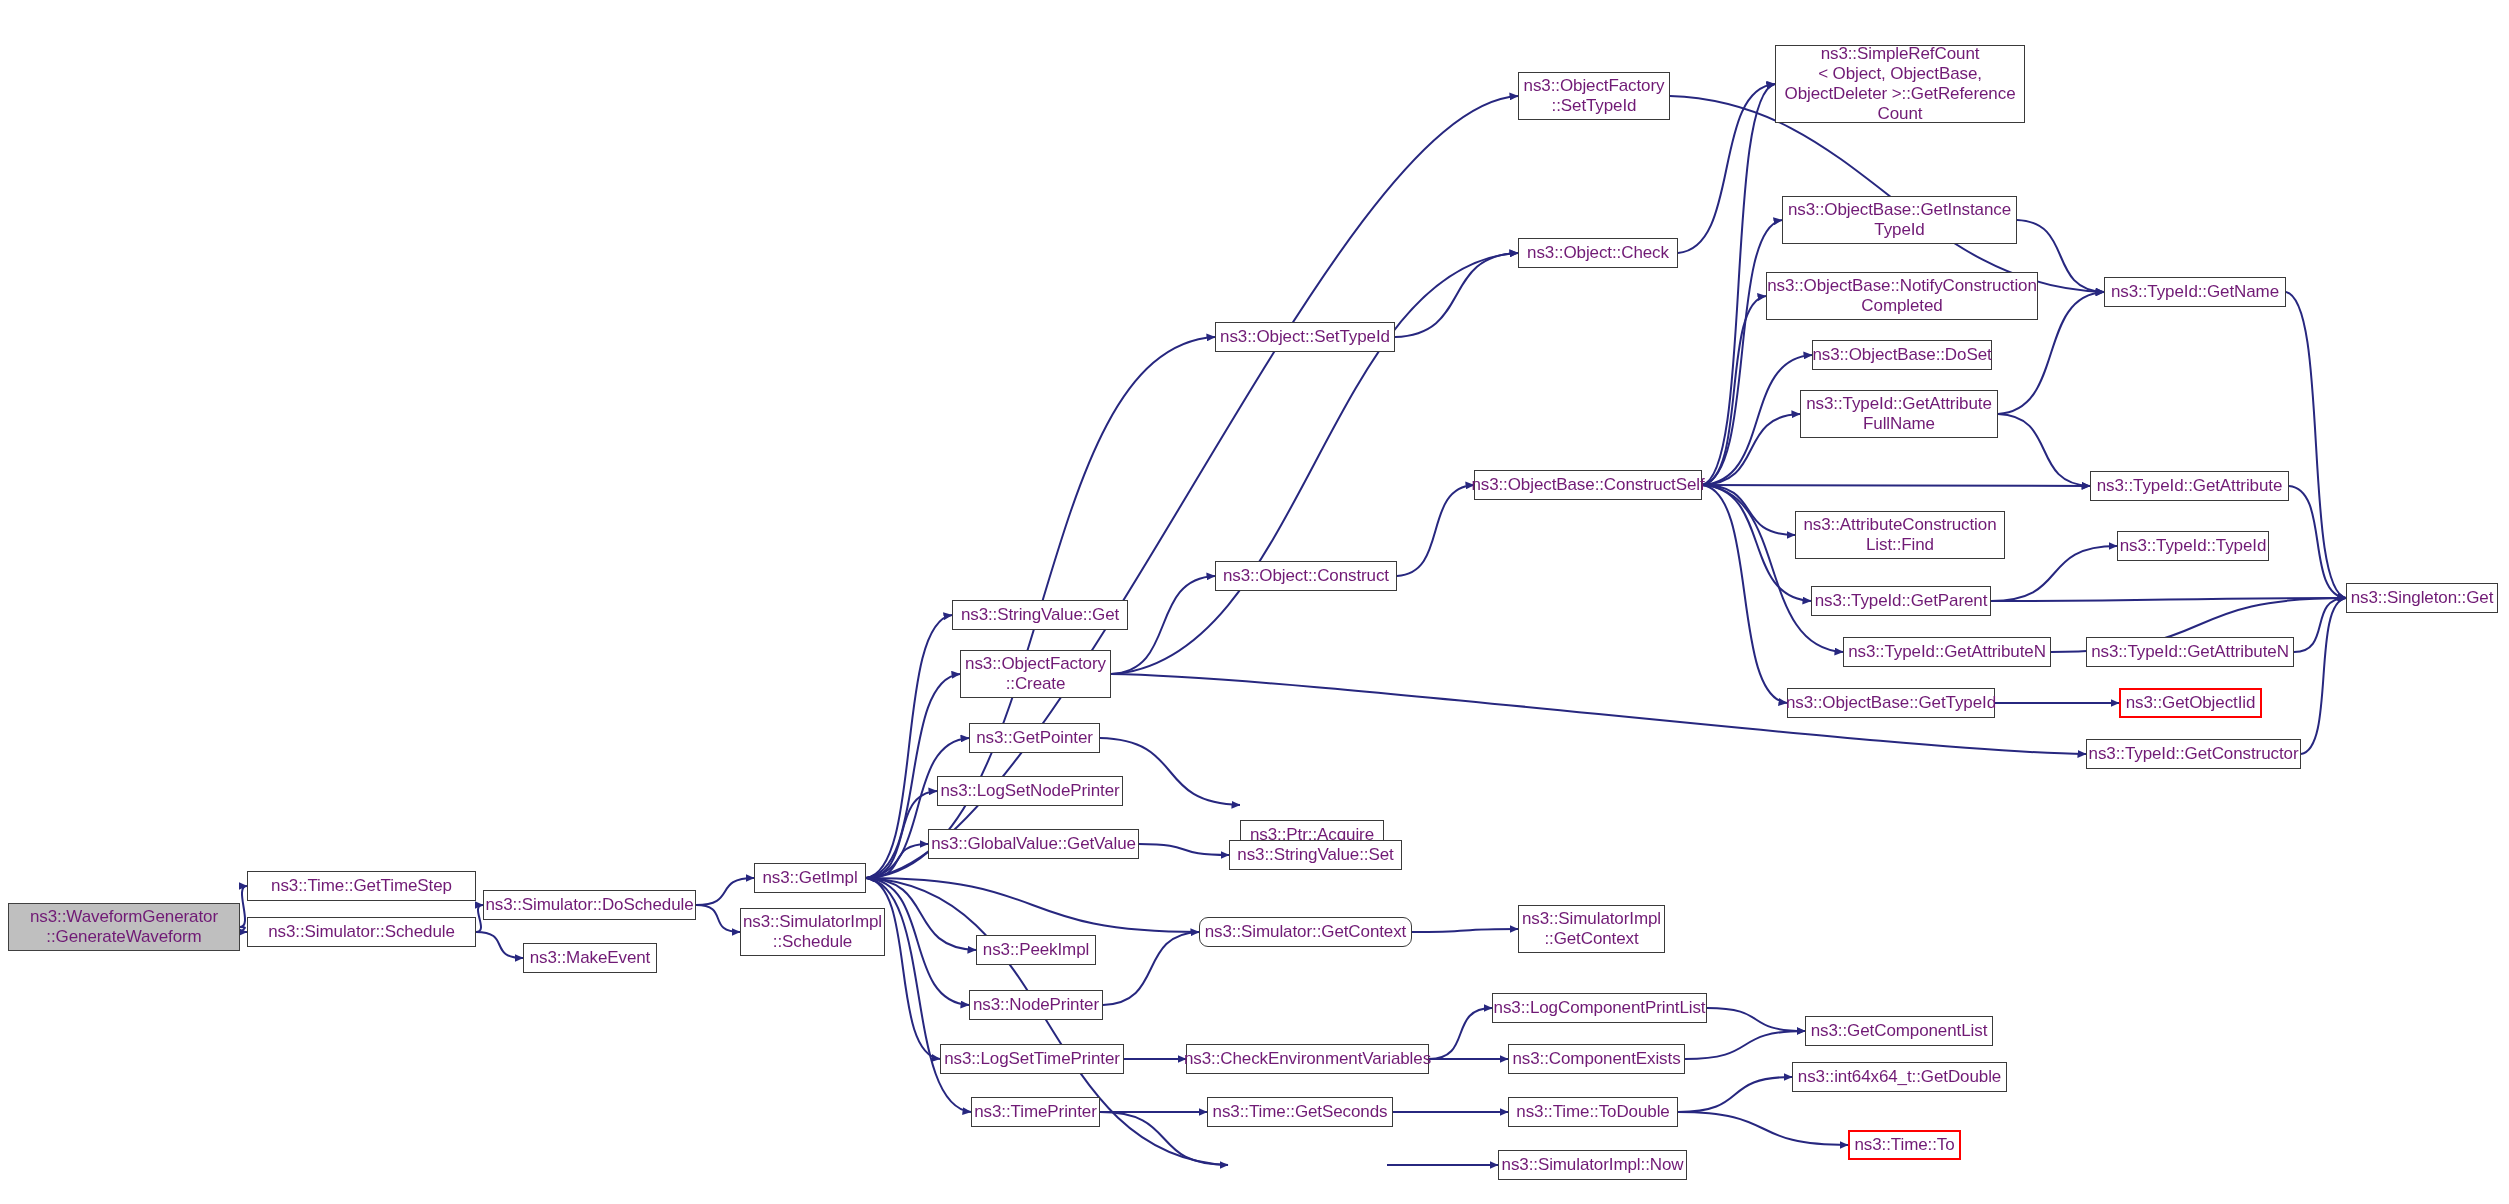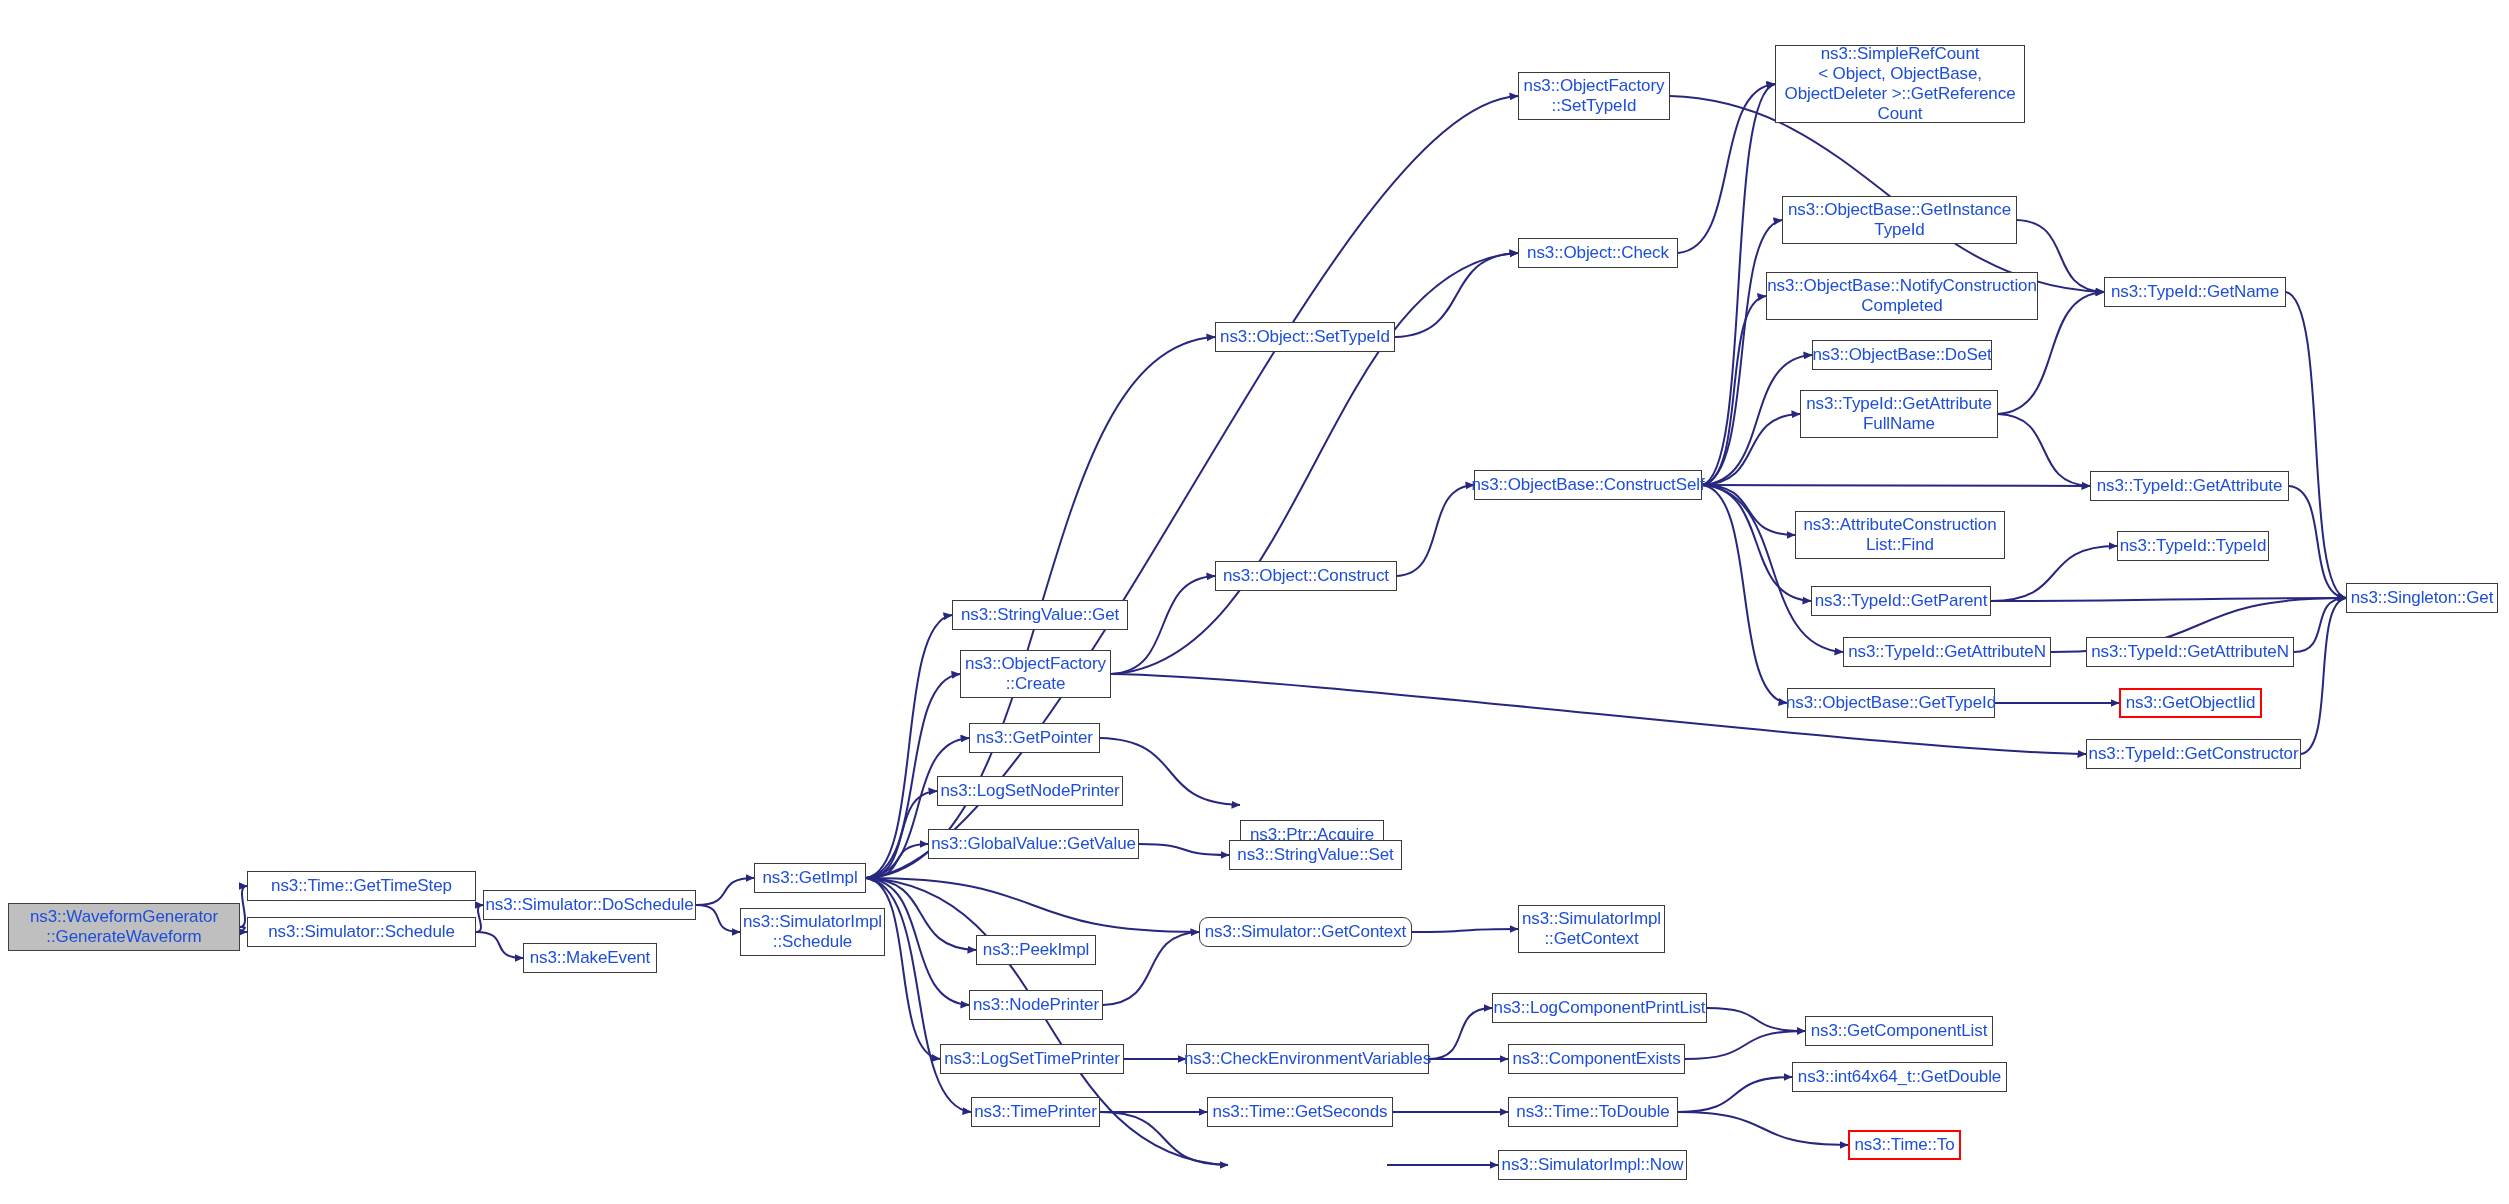--- a/index.html
+++ b/index.html
@@ -1,21 +1,21 @@
 <!DOCTYPE html>
 <html><head>
 <meta charset="utf-8">
 <style>
   html,body{margin:0;padding:0;background:#ffffff;}
   body{font-family:"Liberation Sans","DejaVu Sans",sans-serif;}
   #canvas{position:relative;width:2509px;height:1204px;background:#ffffff;overflow:hidden;}
   #edges{position:absolute;left:0;top:0;width:2509px;height:1204px;}
   .node{position:absolute;box-sizing:border-box;border:1px solid #3a3a3a;background:#ffffff;
         display:flex;align-items:center;justify-content:center;text-align:center;
-        font-size:17px;line-height:1.18;color:#1d4ed8;letter-spacing:-0.1px;}
+        font-size:17px;line-height:1.18;color:#701a75;letter-spacing:-0.1px;}
   .node.root{background:#bfbfbf;border:1px solid #404040;}
   .node.warn{border:2px solid #ff0000;}
   .node span{display:block;white-space:pre-line;padding:0 5px;}
 </style>
 </head>
 <body>
 
 <div id="canvas">
   <svg id="edges" viewBox="0 0 2509 1204" preserveAspectRatio="none">
     <defs>

